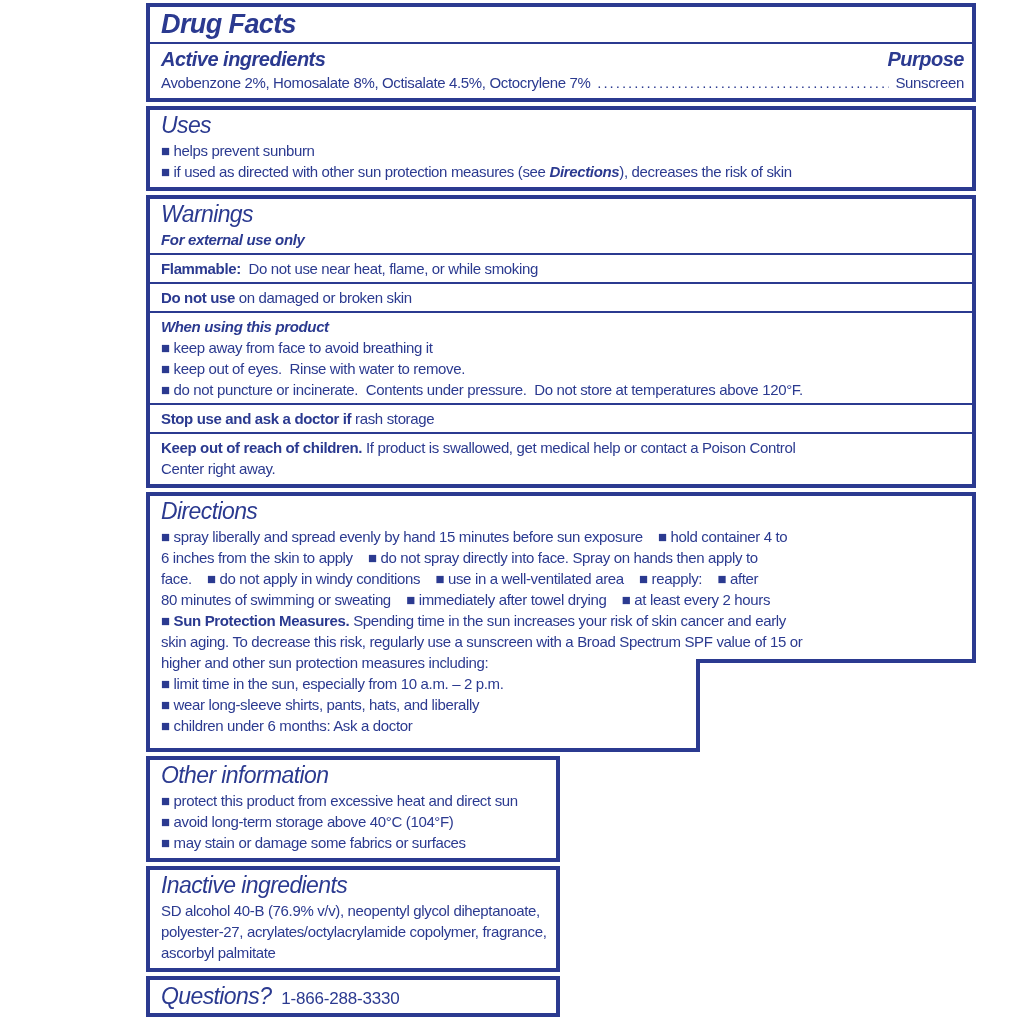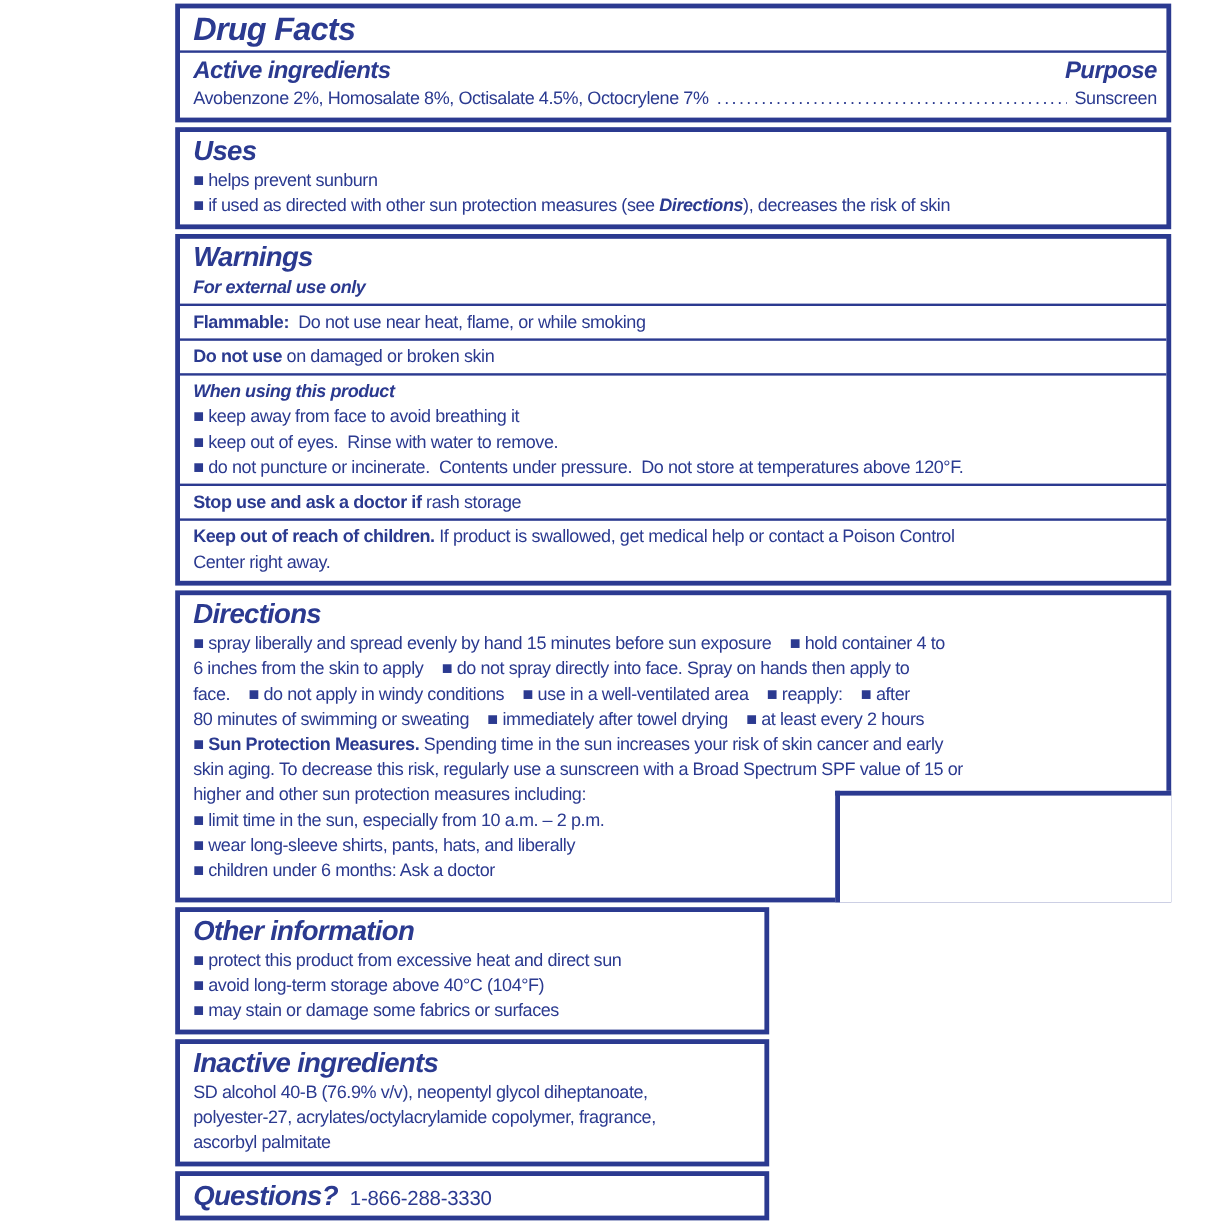--- a/index.html
+++ b/index.html
@@ -11,23 +11,23 @@
     color:var(--blue);
     font-size:15px; line-height:21px; letter-spacing:-0.35px;
   }
   .label { position:absolute; left:146px; top:3px; width:734px; }
   .box {
     width:830px; background:#fff;
     border:4px solid var(--blue);
     padding:2px 8px 5px 11px;
     margin-bottom:4px;
   }
-  .box.narrow { width:495px; }
+  .box.narrow { width:414px; }
   .h1 { font-size:27px; line-height:30px; font-weight:700; font-style:italic; letter-spacing:-0.6px; }
-  .h2 { font-size:23px; line-height:26px; font-weight:700; font-style:italic; letter-spacing:-0.6px; margin-bottom:2px; }
+  .h2 { font-size:23px; line-height:26px; font-weight:400; font-style:italic; letter-spacing:-0.6px; margin-bottom:2px; }
   .h3 { font-size:20px; line-height:25px; font-weight:700; font-style:italic; letter-spacing:-0.5px; }
   .sub { font-weight:700;font-style:italic; }
   .b { font-weight:700; }
   .bi { font-weight:700; font-style:italic; }
   .ln { white-space:pre; }
   .indent { padding-left:17px; }
   .hr { border-top:2.5px solid var(--blue); margin:3px -8px 3px -11px; }
   .row { display:flex; justify-content:space-between; align-items:baseline;gap:39px; }
   .ing { display:flex; align-items:baseline; }
   .dots { flex:1 1 auto; overflow:hidden; white-space:nowrap; letter-spacing:2px; margin:0 3px; }

